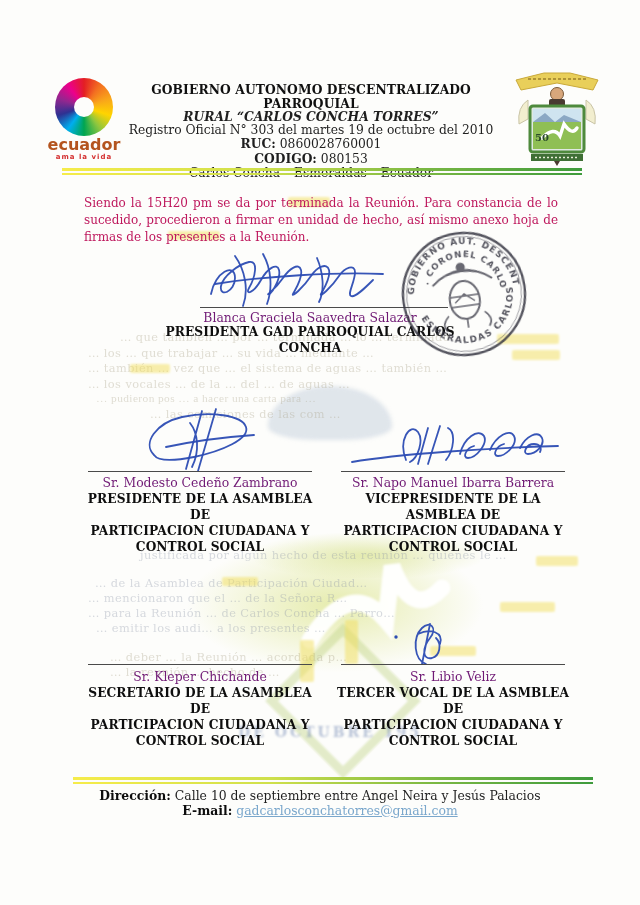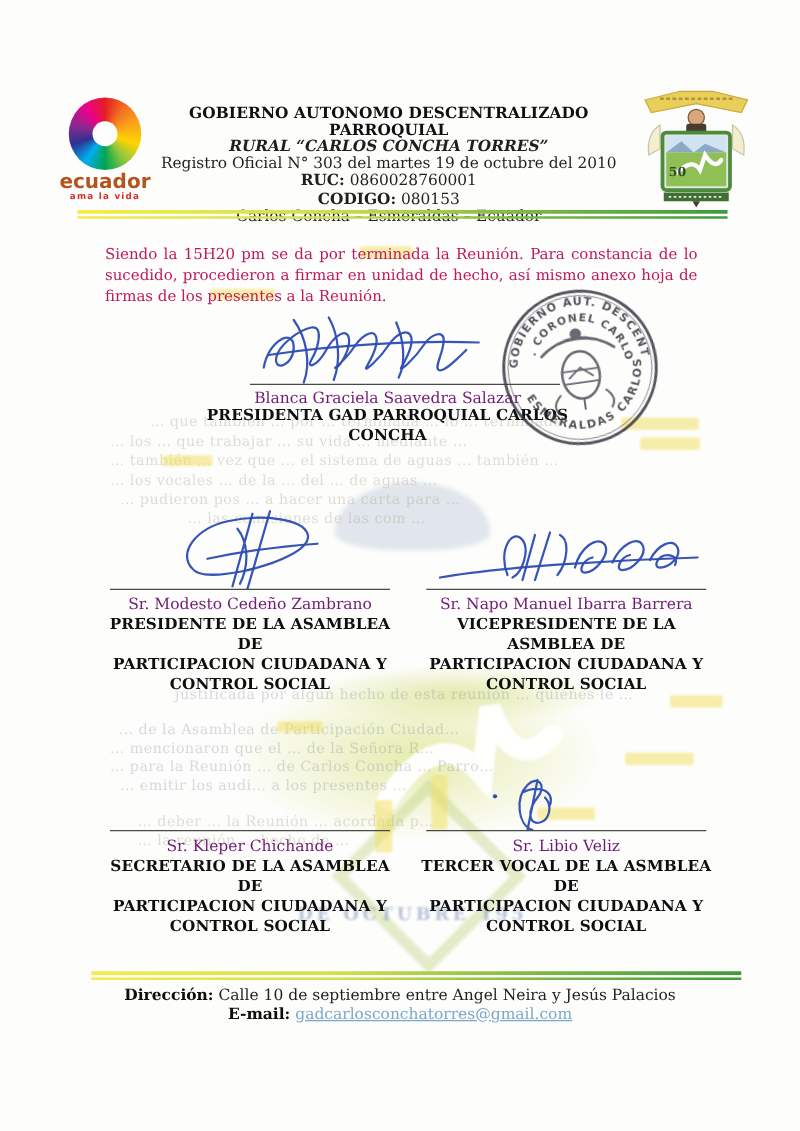--- a/index.html
+++ b/index.html
@@ -62,21 +62,21 @@
   <svg class="abs wm-bird" style="left:290px;top:548px" width="170" height="120">
     <path d="M20,92 Q60,30 96,72 L102,18 Q122,72 152,40" stroke="#ffffff" stroke-width="17" fill="none" stroke-linecap="round" opacity=".95"></path>
   </svg>
   <div class="abs wm-diamond"></div>
   <div class="abs wm-ribbon">DE OCTUBRE 195</div>
   <div>
       <div class="bleed tone-tan" style="left: 120px; top: 330px;">… que también … por … terminada … lo … terminado …</div>
       <div class="bleed tone-tan" style="left: 88px; top: 346px;">… los … que trabajar … su vida … mediante …</div>
       <div class="bleed tone-tan" style="left: 88px; top: 361px;">… también … vez que … el sistema de aguas … también …</div>
       <div class="bleed tone-tan" style="left: 88px; top: 377px;">… los vocales … de la … del … de aguas …</div>
-      <div class="bleed tone-tan" style="left: 96px; top: 392px;">… pudieron pos … a hacer una carta para …</div>
+      <div class="bleed tone-tan" style="left: 96px; top: 392px; font-family: Liberation Serif, serif;">… pudieron pos … a hacer una carta para …</div>
       <div class="bleed tone-tan" style="left: 150px; top: 407px;">… las comisiones de las com …</div>
       <div class="bleed tone-slate" style="left: 140px; top: 548px;">justificada por algún hecho de esta reunión … quienes le …</div>
       <div class="bleed tone-slate" style="left: 95px; top: 576px;">… de la Asamblea de Participación Ciudad…</div>
       <div class="bleed tone-slate" style="left: 88px; top: 591px;">… mencionaron que el … de la Señora R…</div>
       <div class="bleed tone-slate" style="left: 88px; top: 606px;">… para la Reunión … de Carlos Concha … Parro…</div>
       <div class="bleed tone-slate" style="left: 96px; top: 621px;">… emitir los audi… a los presentes …</div>
       <div class="bleed tone-tan" style="left: 110px; top: 650px;">… deber … la Reunión … acordada p…</div>
       <div class="bleed tone-tan" style="left: 110px; top: 665px;">… la reunión … hecho de …</div>
       <div class="hl" style="left: 288px; top: 197px; width: 42px; height: 10px;"></div>
       <div class="hl" style="left: 168px; top: 231px; width: 52px; height: 9px;"></div>

